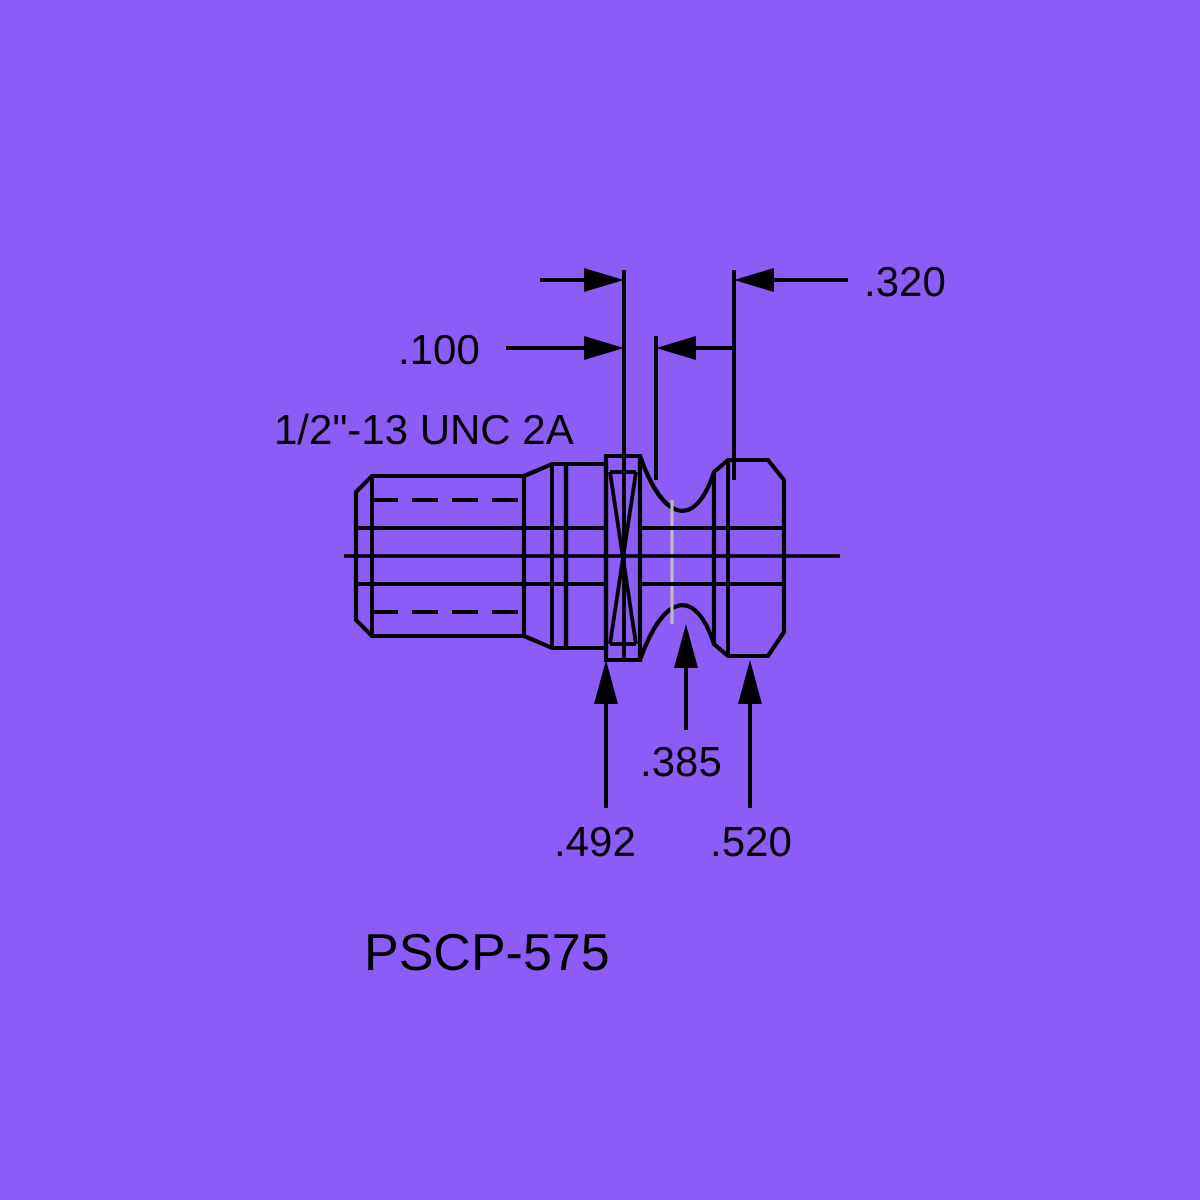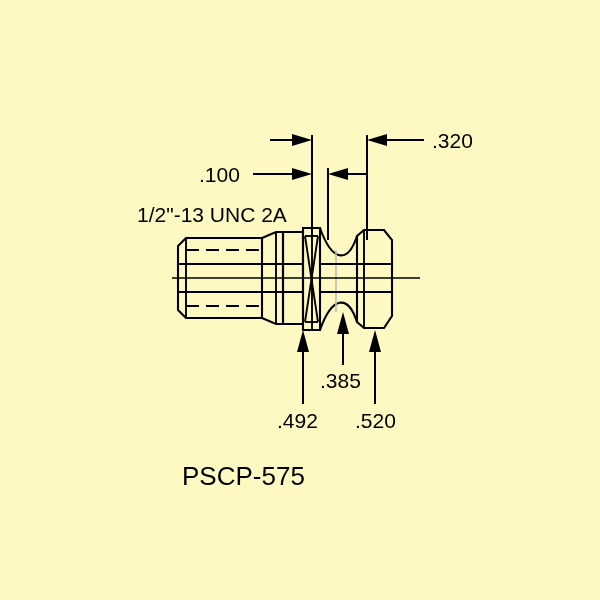--- a/index.html
+++ b/index.html
@@ -4,21 +4,21 @@
 <style>
   html, body {
     margin: 0;
     padding: 0;
     background: #ffffff;
   }
   #page {
     position: relative;
     width: 600px;
     height: 600px;
-    background: #fef9c3;
+    background: #8b5cf6;
     font-family: "Liberation Sans", sans-serif;
     overflow: hidden;
   }
   #drawing {
     position: absolute;
     left: 0;
     top: 0;
     width: 600px;
     height: 600px;
   }

